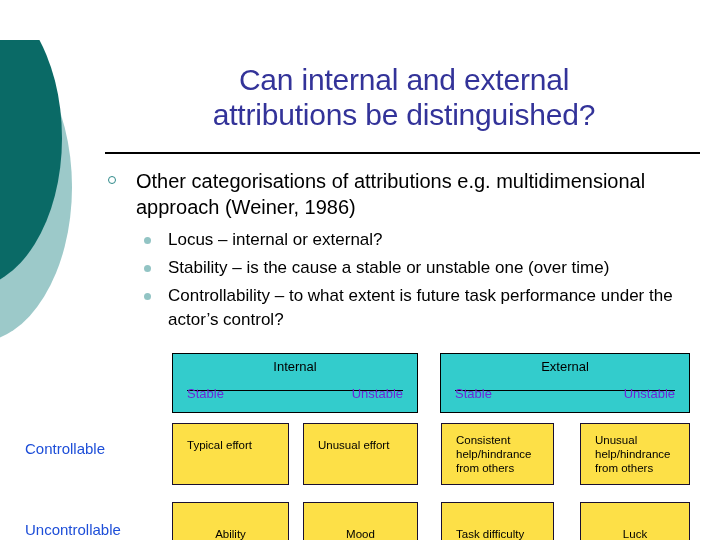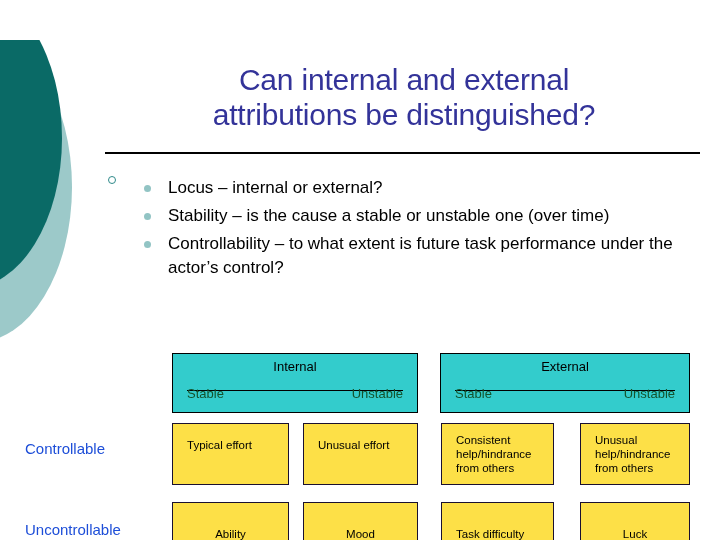--- a/index.html
+++ b/index.html
@@ -131,21 +131,21 @@
     border-bottom: 1px solid #000000;
   }
   .hdr-sub {
     position: absolute;
     left: 14px;
     right: 14px;
     top: 32px;
     display: flex;
     justify-content: space-between;
     font-size: 13px;
-    color: #14532d;
+    color: #6d28d9;
   }
 
   .rowlabel {
     position: absolute;
     left: 25px;
     font-size: 15px;
     color: #1d4ed8;
   }
   .rowlabel.r1 { top: 400px; }
   .rowlabel.r2 { top: 481px; }
@@ -193,20 +193,21 @@
 
   <div class="title">
     <div>Can internal and external</div>
     <div>attributions be distinguished?</div>
   </div>
   <div class="title-rule"></div>
 
   <div class="bullets">
     <div class="b1">
       <span class="marker"></span>
+      <span>Other categorisations of attributions e.g. multidimensional approach (Weiner, 1986)</span>
     </div>
     <div class="sublist">
       <div class="b2">
         <span class="marker"></span>
         <span>Locus – internal or external?</span>
       </div>
       <div class="b2">
         <span class="marker"></span>
         <span>Stability – is the cause a stable or unstable one (over time)</span>
       </div>

